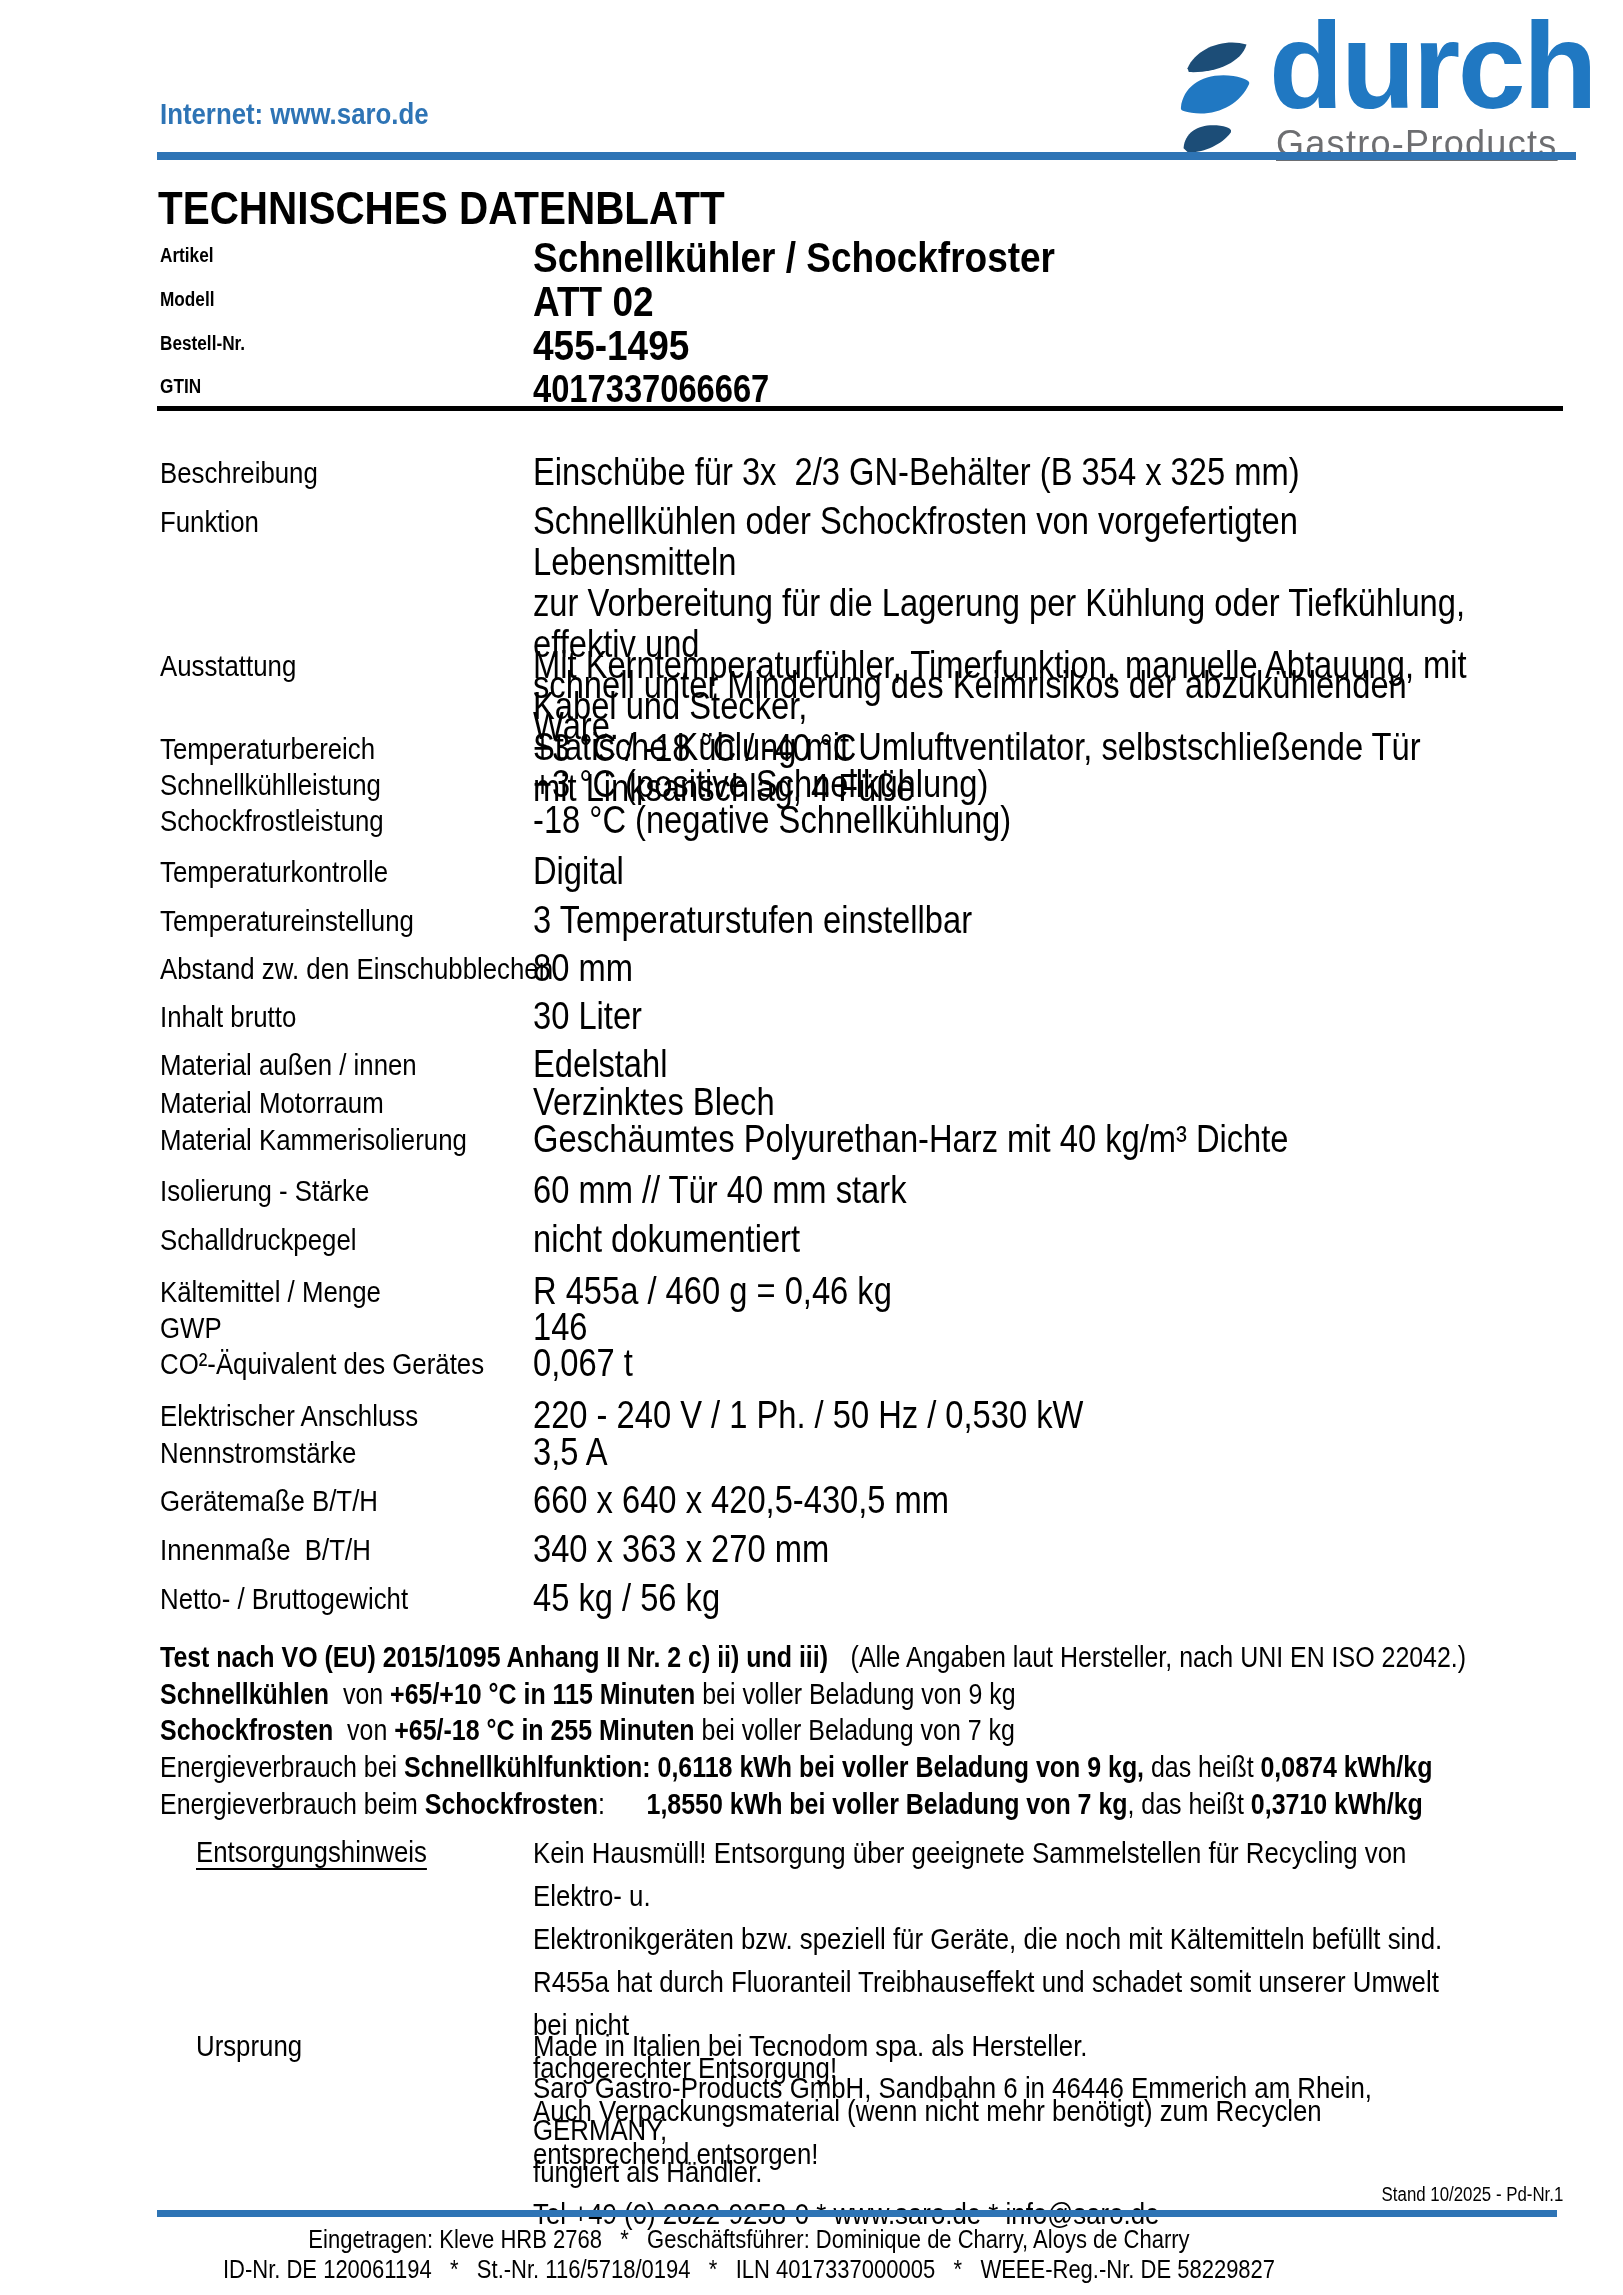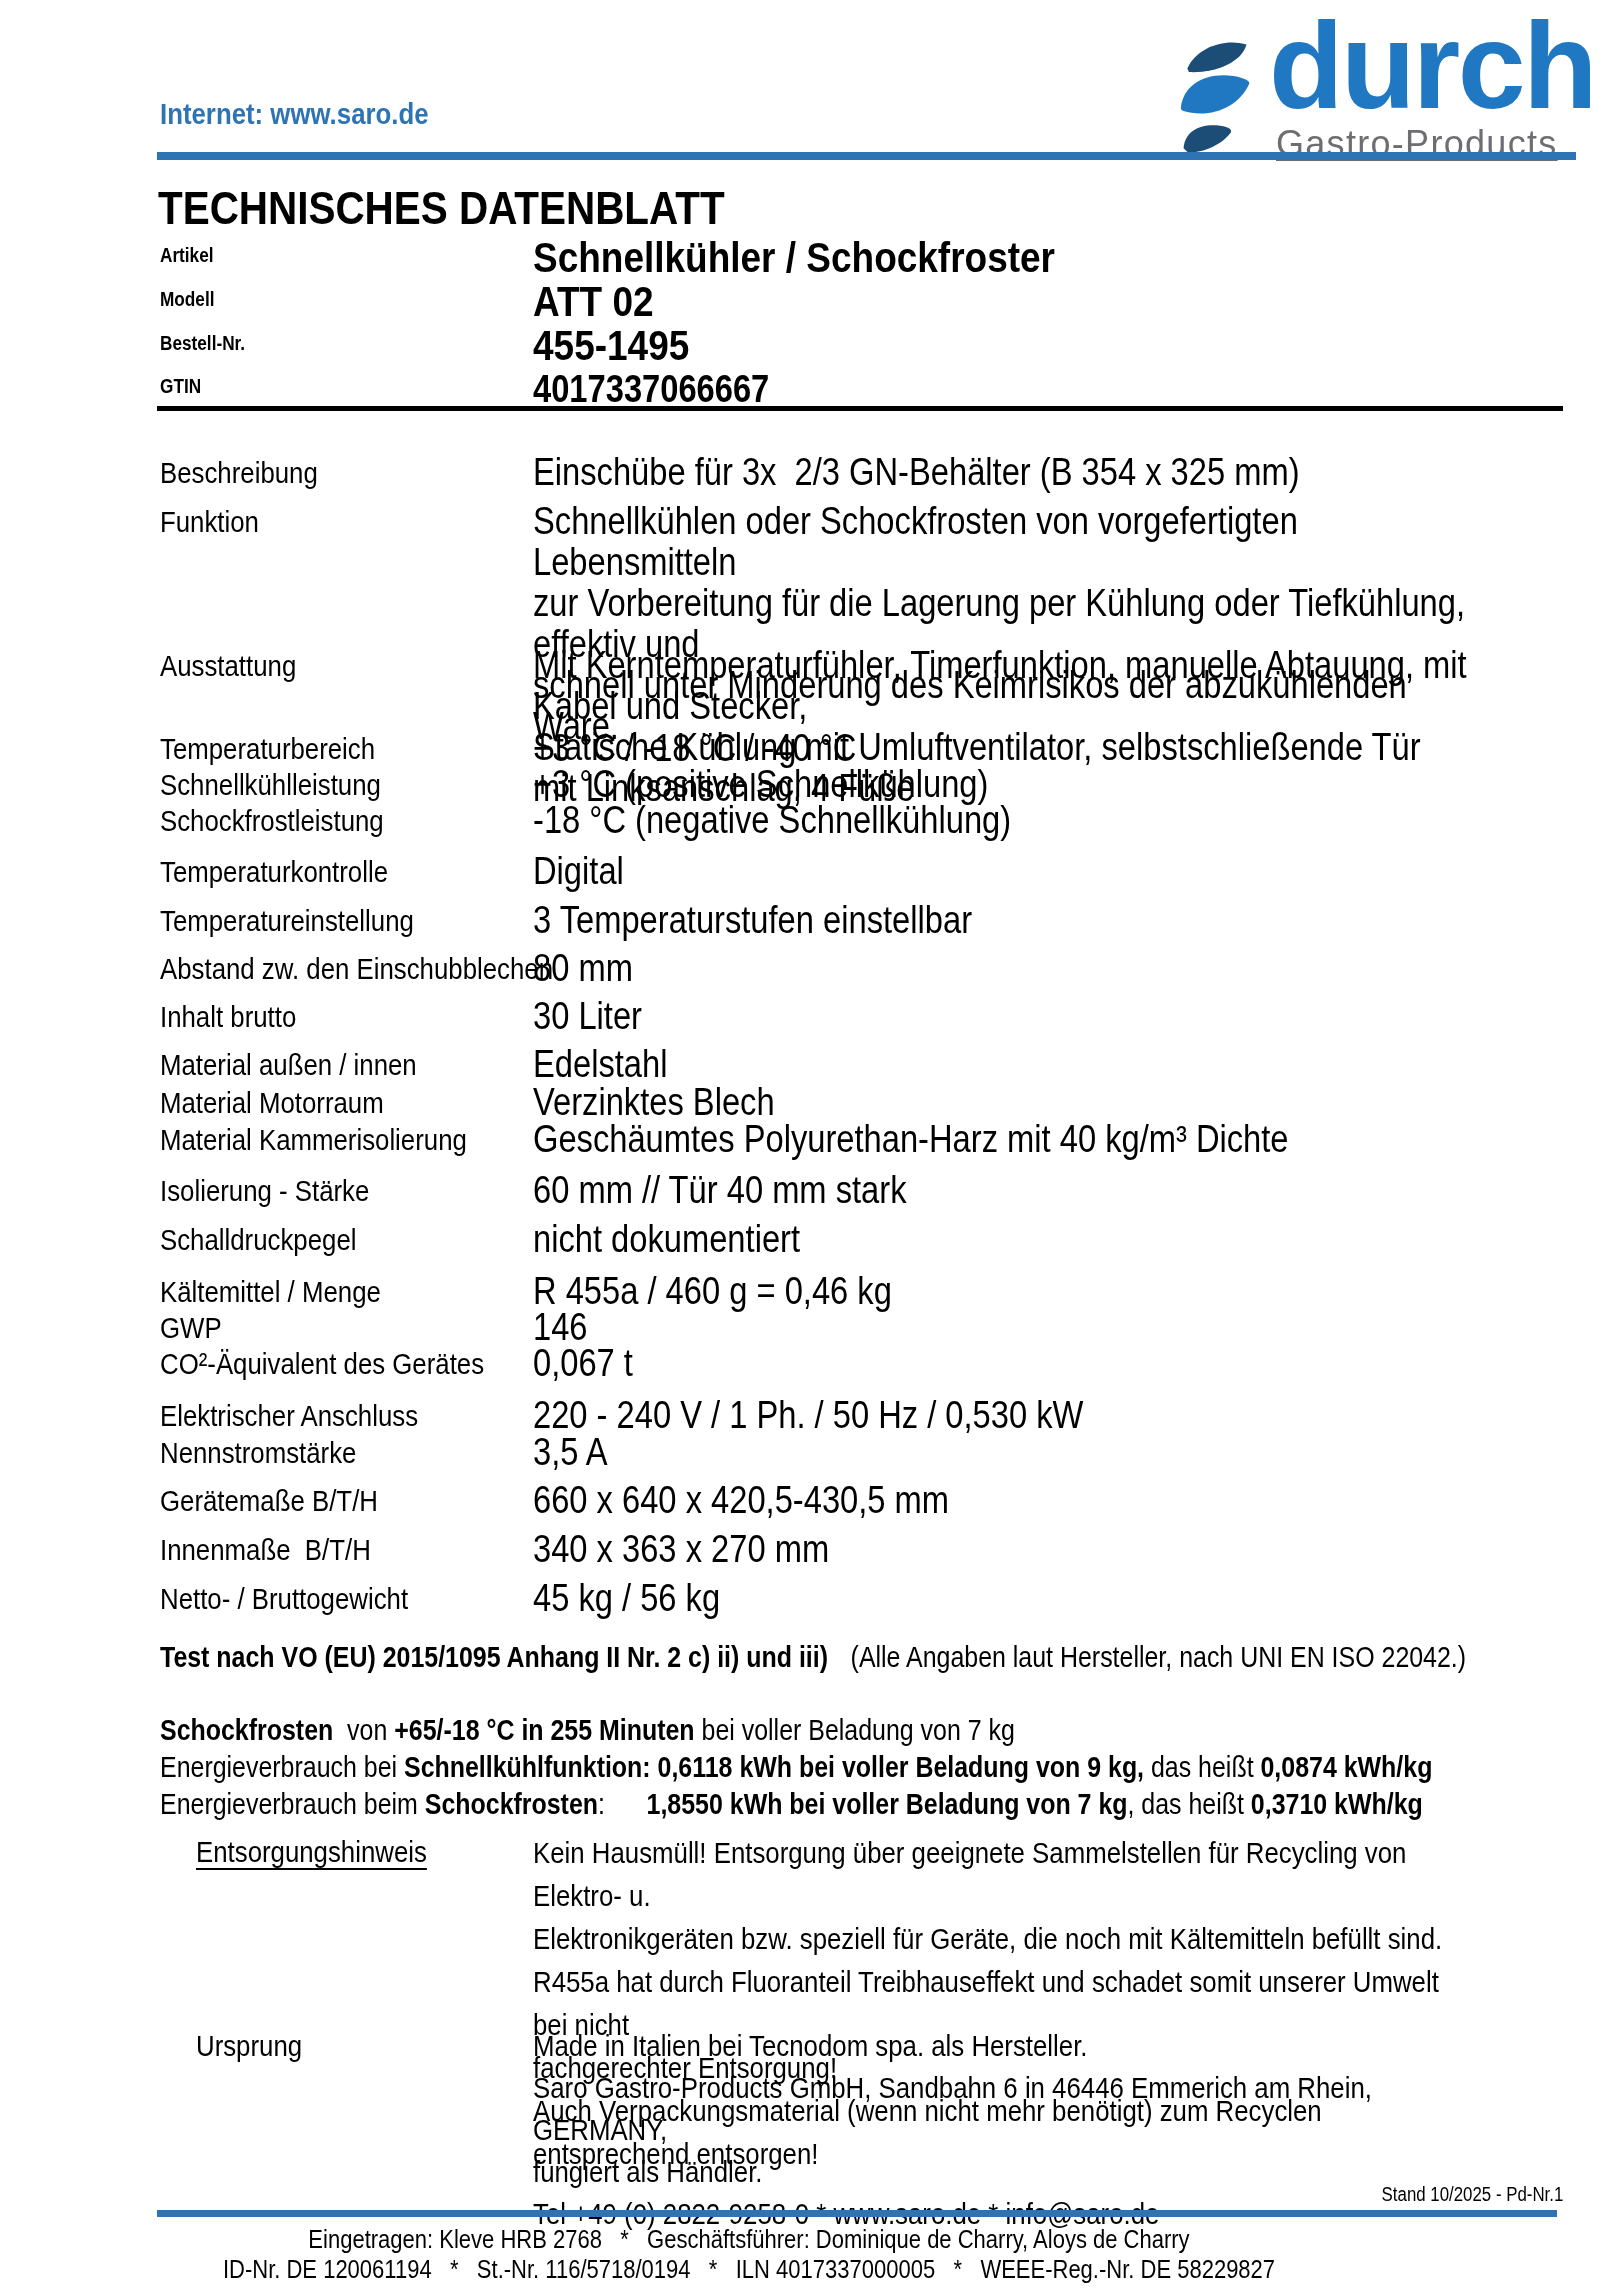--- a/index.html
+++ b/index.html
@@ -223,20 +223,23 @@
   <div class="spec-row" style="top:1578px">
     <span class="spec-label"><span class="nx">Netto- / Bruttogewicht</span></span>
     <span class="spec-value">
         <span class="nxb">45 kg / 56 kg</span>
       </span>
   </div>
 
   <div class="test-line" style="top:1639px">
     <span class="tl-wrap"><span class="b">Test nach VO (EU) 2015/1095 Anhang II Nr. 2 c) ii) und iii)</span><span class="abs-note">(Alle Angaben laut Hersteller, nach UNI EN ISO 22042.)</span></span>
   </div>
+  <div class="test-line" style="top:1676px">
+    <span class="tl-wrap"><span class="b">Schnellkühlen</span><span>  von </span><span class="b">+65/+10 °C in 115 Minuten</span><span> bei voller Beladung von 9 kg</span></span>
+  </div>
   <div class="test-line" style="top:1712px">
     <span class="tl-wrap"><span class="b">Schockfrosten</span><span>  von </span><span class="b">+65/-18 °C in 255 Minuten</span><span> bei voller Beladung von 7 kg</span></span>
   </div>
   <div class="test-line" style="top:1749px">
     <span class="tl-wrap"><span>Energieverbrauch bei </span><span class="b">Schnellkühlfunktion: 0,6118 kWh bei voller Beladung von 9 kg,</span><span> das heißt </span><span class="b">0,0874 kWh/kg</span></span>
   </div>
   <div class="test-line" style="top:1786px">
     <span class="tl-wrap"><span>Energieverbrauch beim </span><span class="b">Schockfrosten</span><span>:      </span><span class="b">1,8550 kWh bei voller Beladung von 7 kg</span><span>, das heißt </span><span class="b">0,3710 kWh/kg</span></span>
   </div>
 

